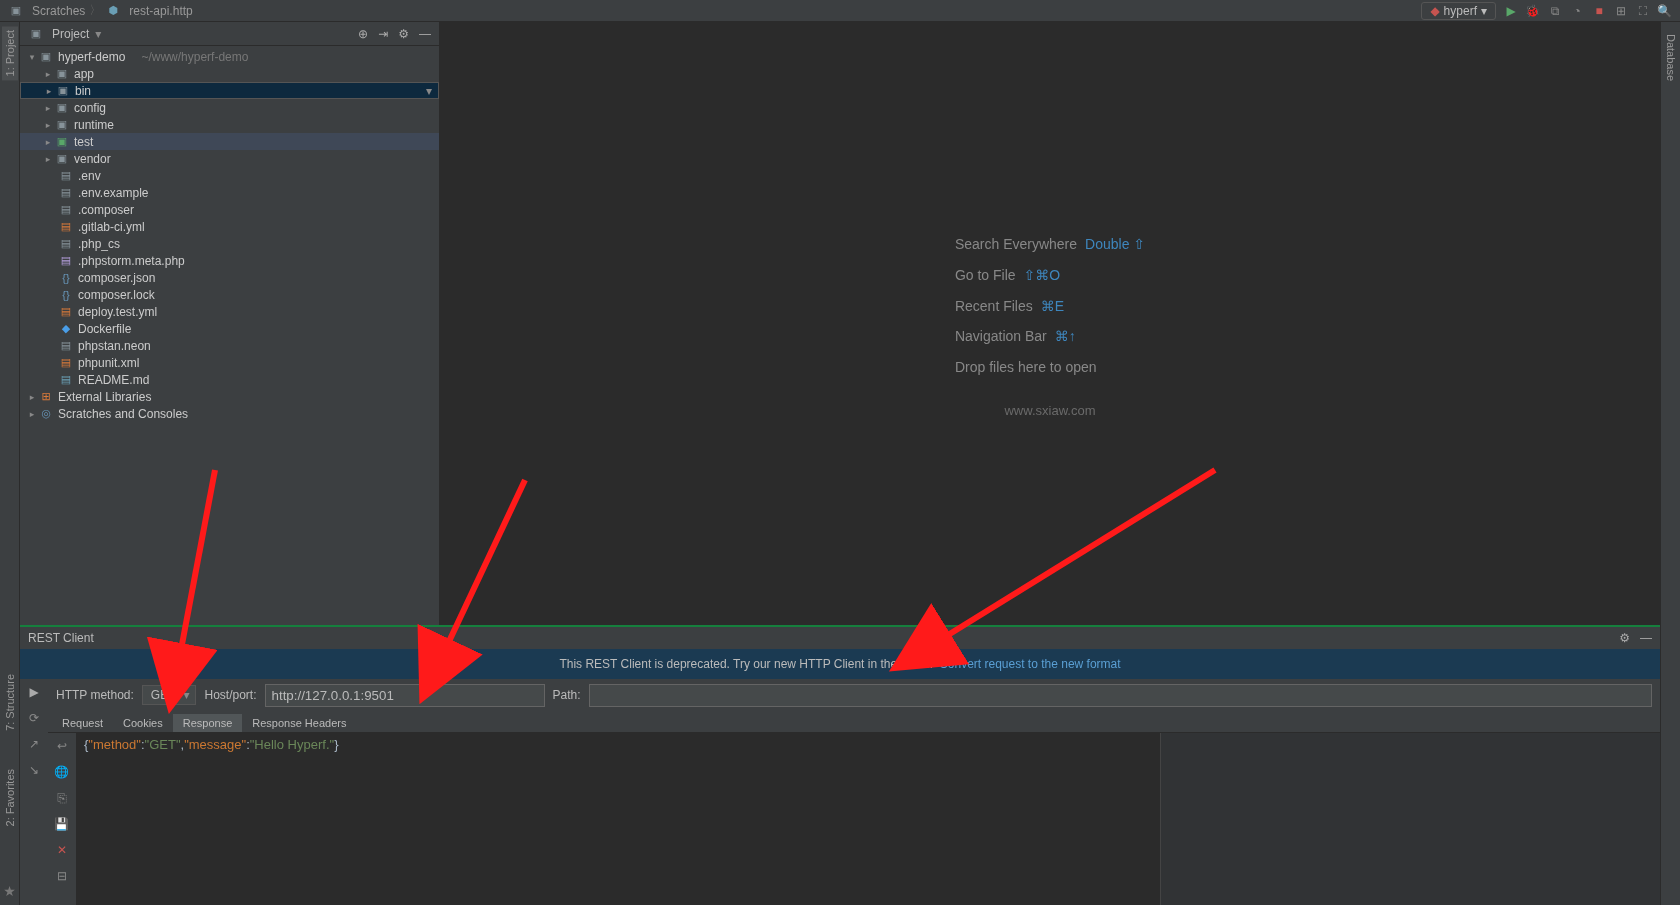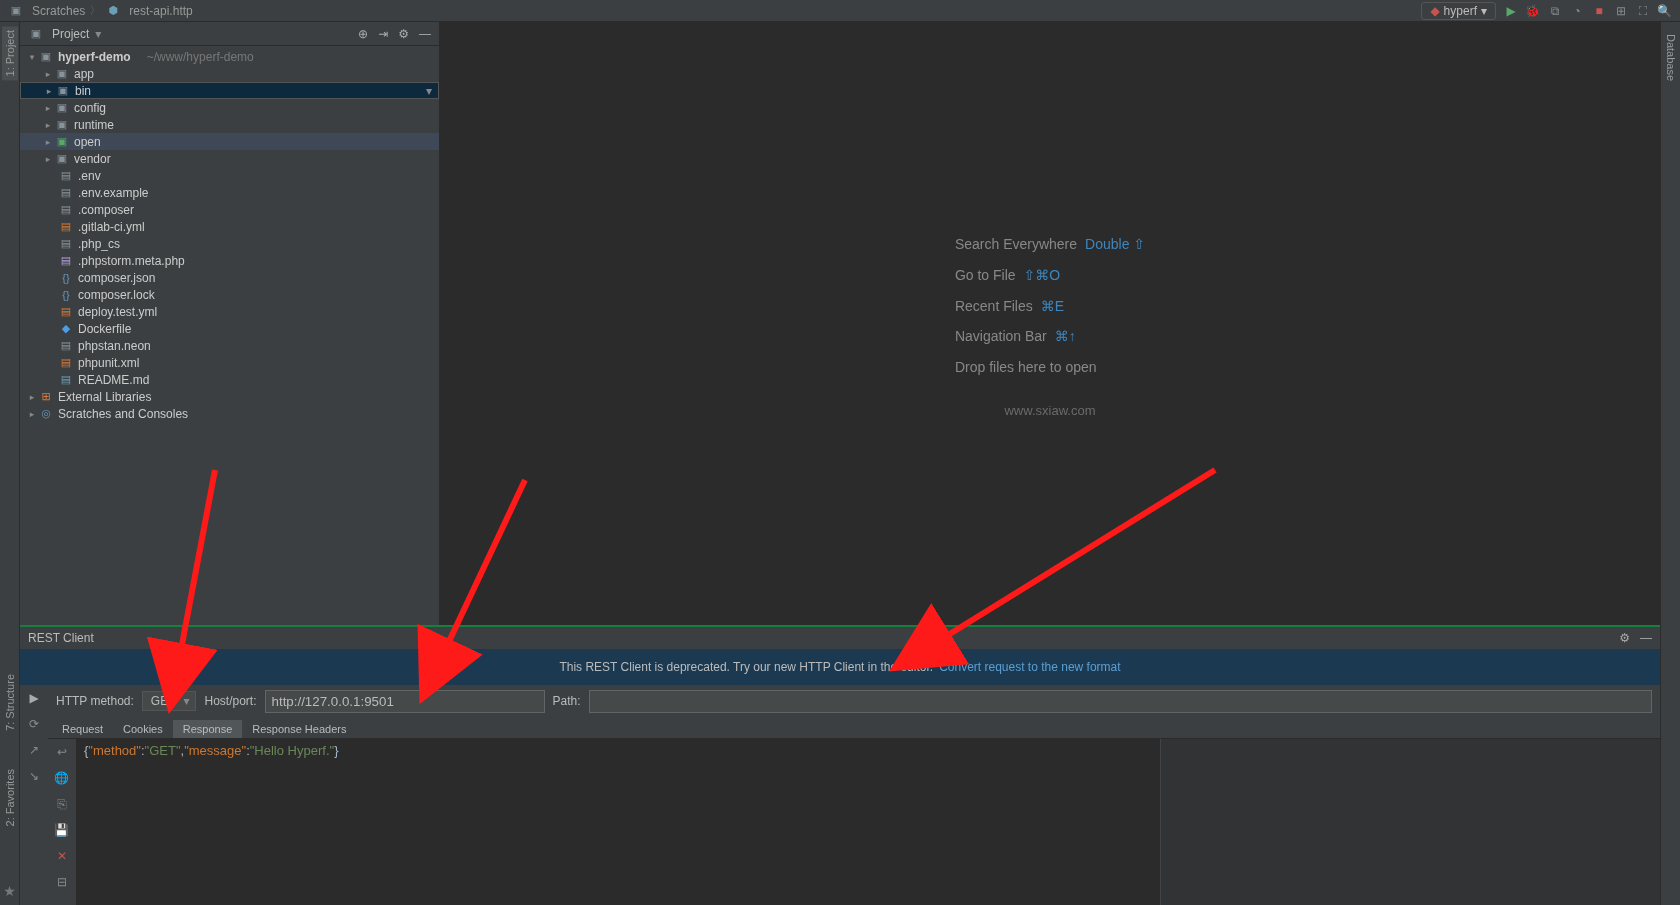--- a/index.html
+++ b/index.html
@@ -34,21 +34,21 @@
 .file{color:#87939a}
 .tree-label{color:#ccc}
 .tree-path{color:#777;margin-left:16px}
 .editor-area{flex:1;background:#2b2b2b;display:flex;flex-direction:column;align-items:center;justify-content:center;position:relative}
 .hints{color:#888;font-size:14px;line-height:2.2}
 .hints .k{color:#3e86bd;margin-left:8px}
 .watermark{color:#6a6a6a;margin-top:20px;font-size:13px}
 .rest-panel{background:#3c3f41;border-top:2px solid #15803d;display:flex;flex-direction:column;height:280px}
 .rest-header{height:22px;display:flex;align-items:center;justify-content:space-between;padding:0 8px;background:#3c3f41}
 .rest-header-icons{display:flex;gap:10px;color:#aaa}
-.deprecated{height:36px;background:#1b3a52;color:#bbb;display:flex;align-items:center;justify-content:center;gap:6px;font-size:12px}
+.deprecated{height:30px;background:#1b3a52;color:#bbb;display:flex;align-items:center;justify-content:center;gap:6px;font-size:12px}
 .deprecated a{color:#5a9fd4;text-decoration:none}
 .rest-body{flex:1;display:flex}
 .rest-left-icons{width:28px;background:#3c3f41;display:flex;flex-direction:column;align-items:center;padding-top:6px;gap:12px}
 .rest-left-icons span{color:#aaa;cursor:pointer}
 .rest-main{flex:1;display:flex;flex-direction:column}
 .rest-controls{height:32px;display:flex;align-items:center;gap:8px;padding:0 8px;background:#3c3f41}
 .rest-controls label{color:#bbb}
 .sel{background:#45494a;border:1px solid #555;padding:2px 20px 2px 8px;color:#bbb;position:relative}
 .sel::after{content:"▾";position:absolute;right:6px;color:#888}
 .inp{background:#45494a;border:1px solid #646464;padding:3px 6px;color:#bbb;width:280px}
@@ -116,21 +116,21 @@
             <span>⊕</span>
             <span>⇥</span>
             <span>⚙</span>
             <span>—</span>
           </div>
         </div>
         <div class="tree">
           <div class="tree-row" style="padding-left:6px">
             <span class="arrow">▾</span>
             <span class="ficon folder">▣</span>
-            <span class="tree-label" style="font-weight:bold">hyperf-demo</span>
+            <span class="tree-label" style="font-weight:normal">hyperf-demo</span>
             <span class="tree-path">~/www/hyperf-demo</span>
           </div>
           <div class="tree-row" style="padding-left:22px">
               <span class="arrow">▸</span>
               <span class="ficon folder">▣</span>
               <span class="tree-label">app</span>
             </div>
           <div class="tree-row sel" style="padding-left:22px">
               <span class="arrow">▸</span>
               <span class="ficon folder">▣</span>
@@ -142,21 +142,21 @@
               <span class="tree-label">config</span>
             </div>
           <div class="tree-row" style="padding-left:22px">
               <span class="arrow">▸</span>
               <span class="ficon folder">▣</span>
               <span class="tree-label">runtime</span>
             </div>
           <div class="tree-row sel2" style="padding-left:22px">
               <span class="arrow">▸</span>
               <span class="ficon folder-g">▣</span>
-              <span class="tree-label">open</span>
+              <span class="tree-label">test</span>
             </div>
           <div class="tree-row" style="padding-left:22px">
               <span class="arrow">▸</span>
               <span class="ficon folder">▣</span>
               <span class="tree-label">vendor</span>
             </div>
           <div class="tree-row" style="padding-left:38px">
               <span class="ficon file">▤</span>
               <span class="tree-label">.env</span>
             </div>

